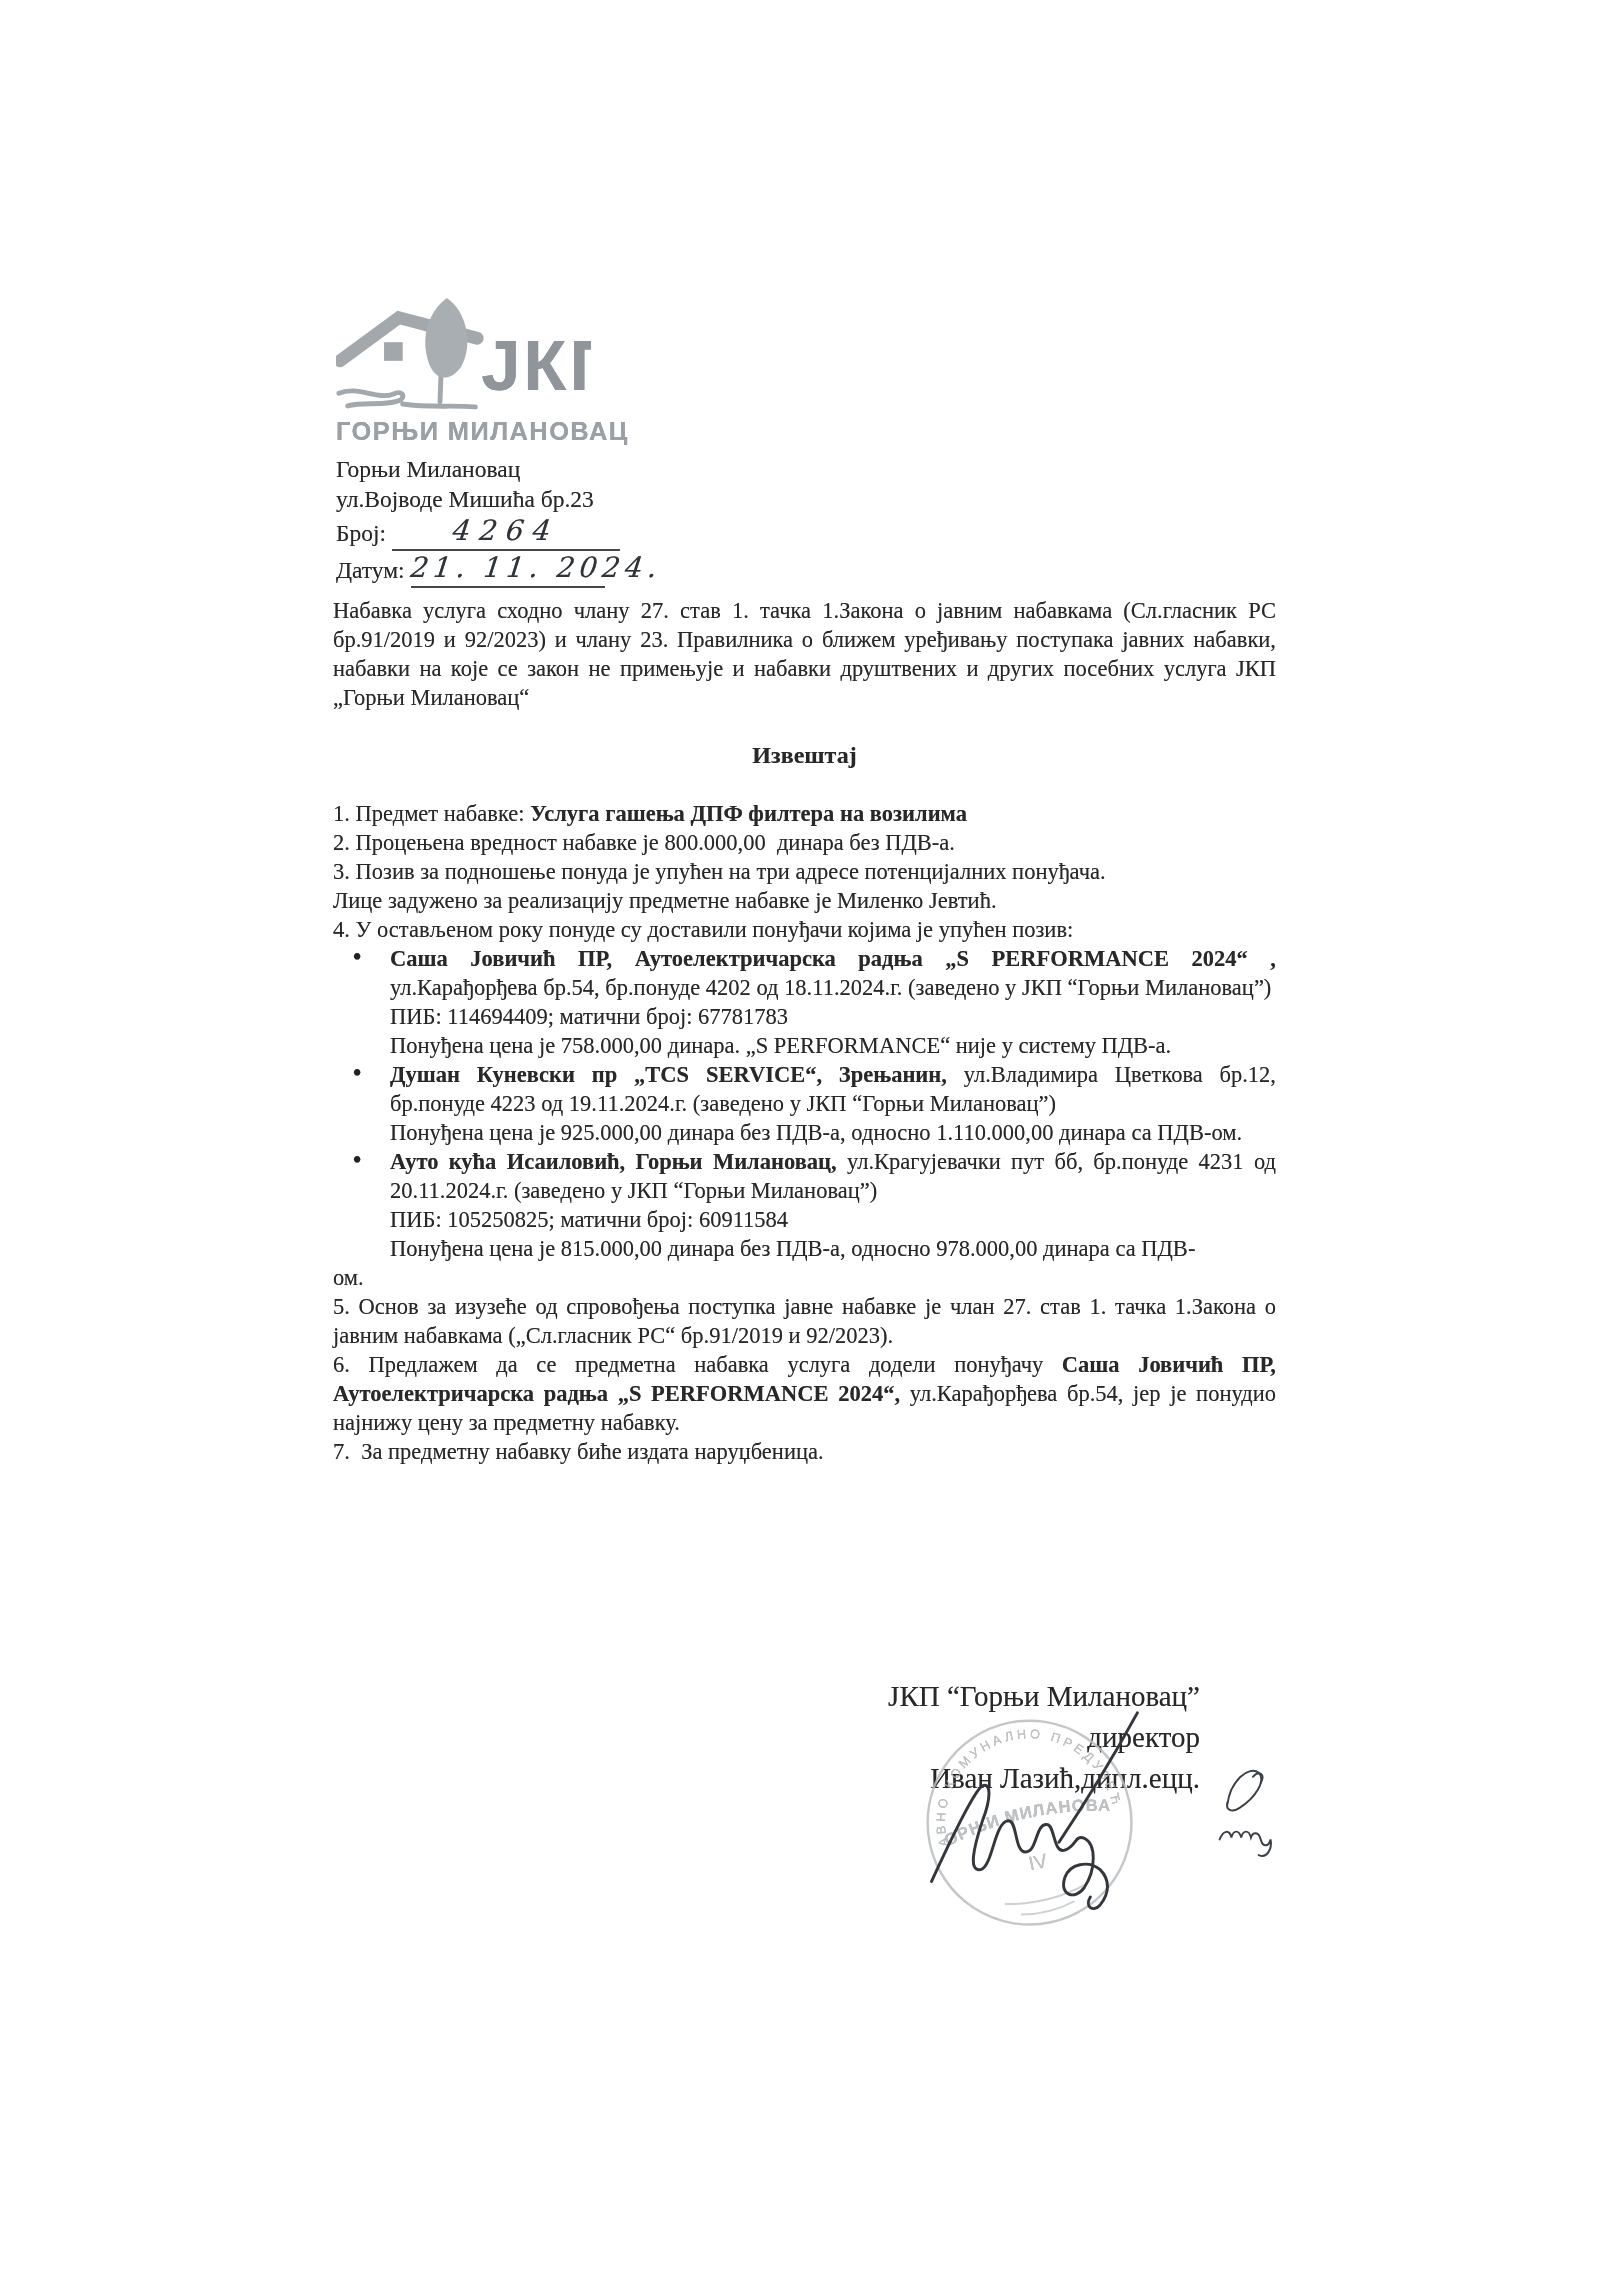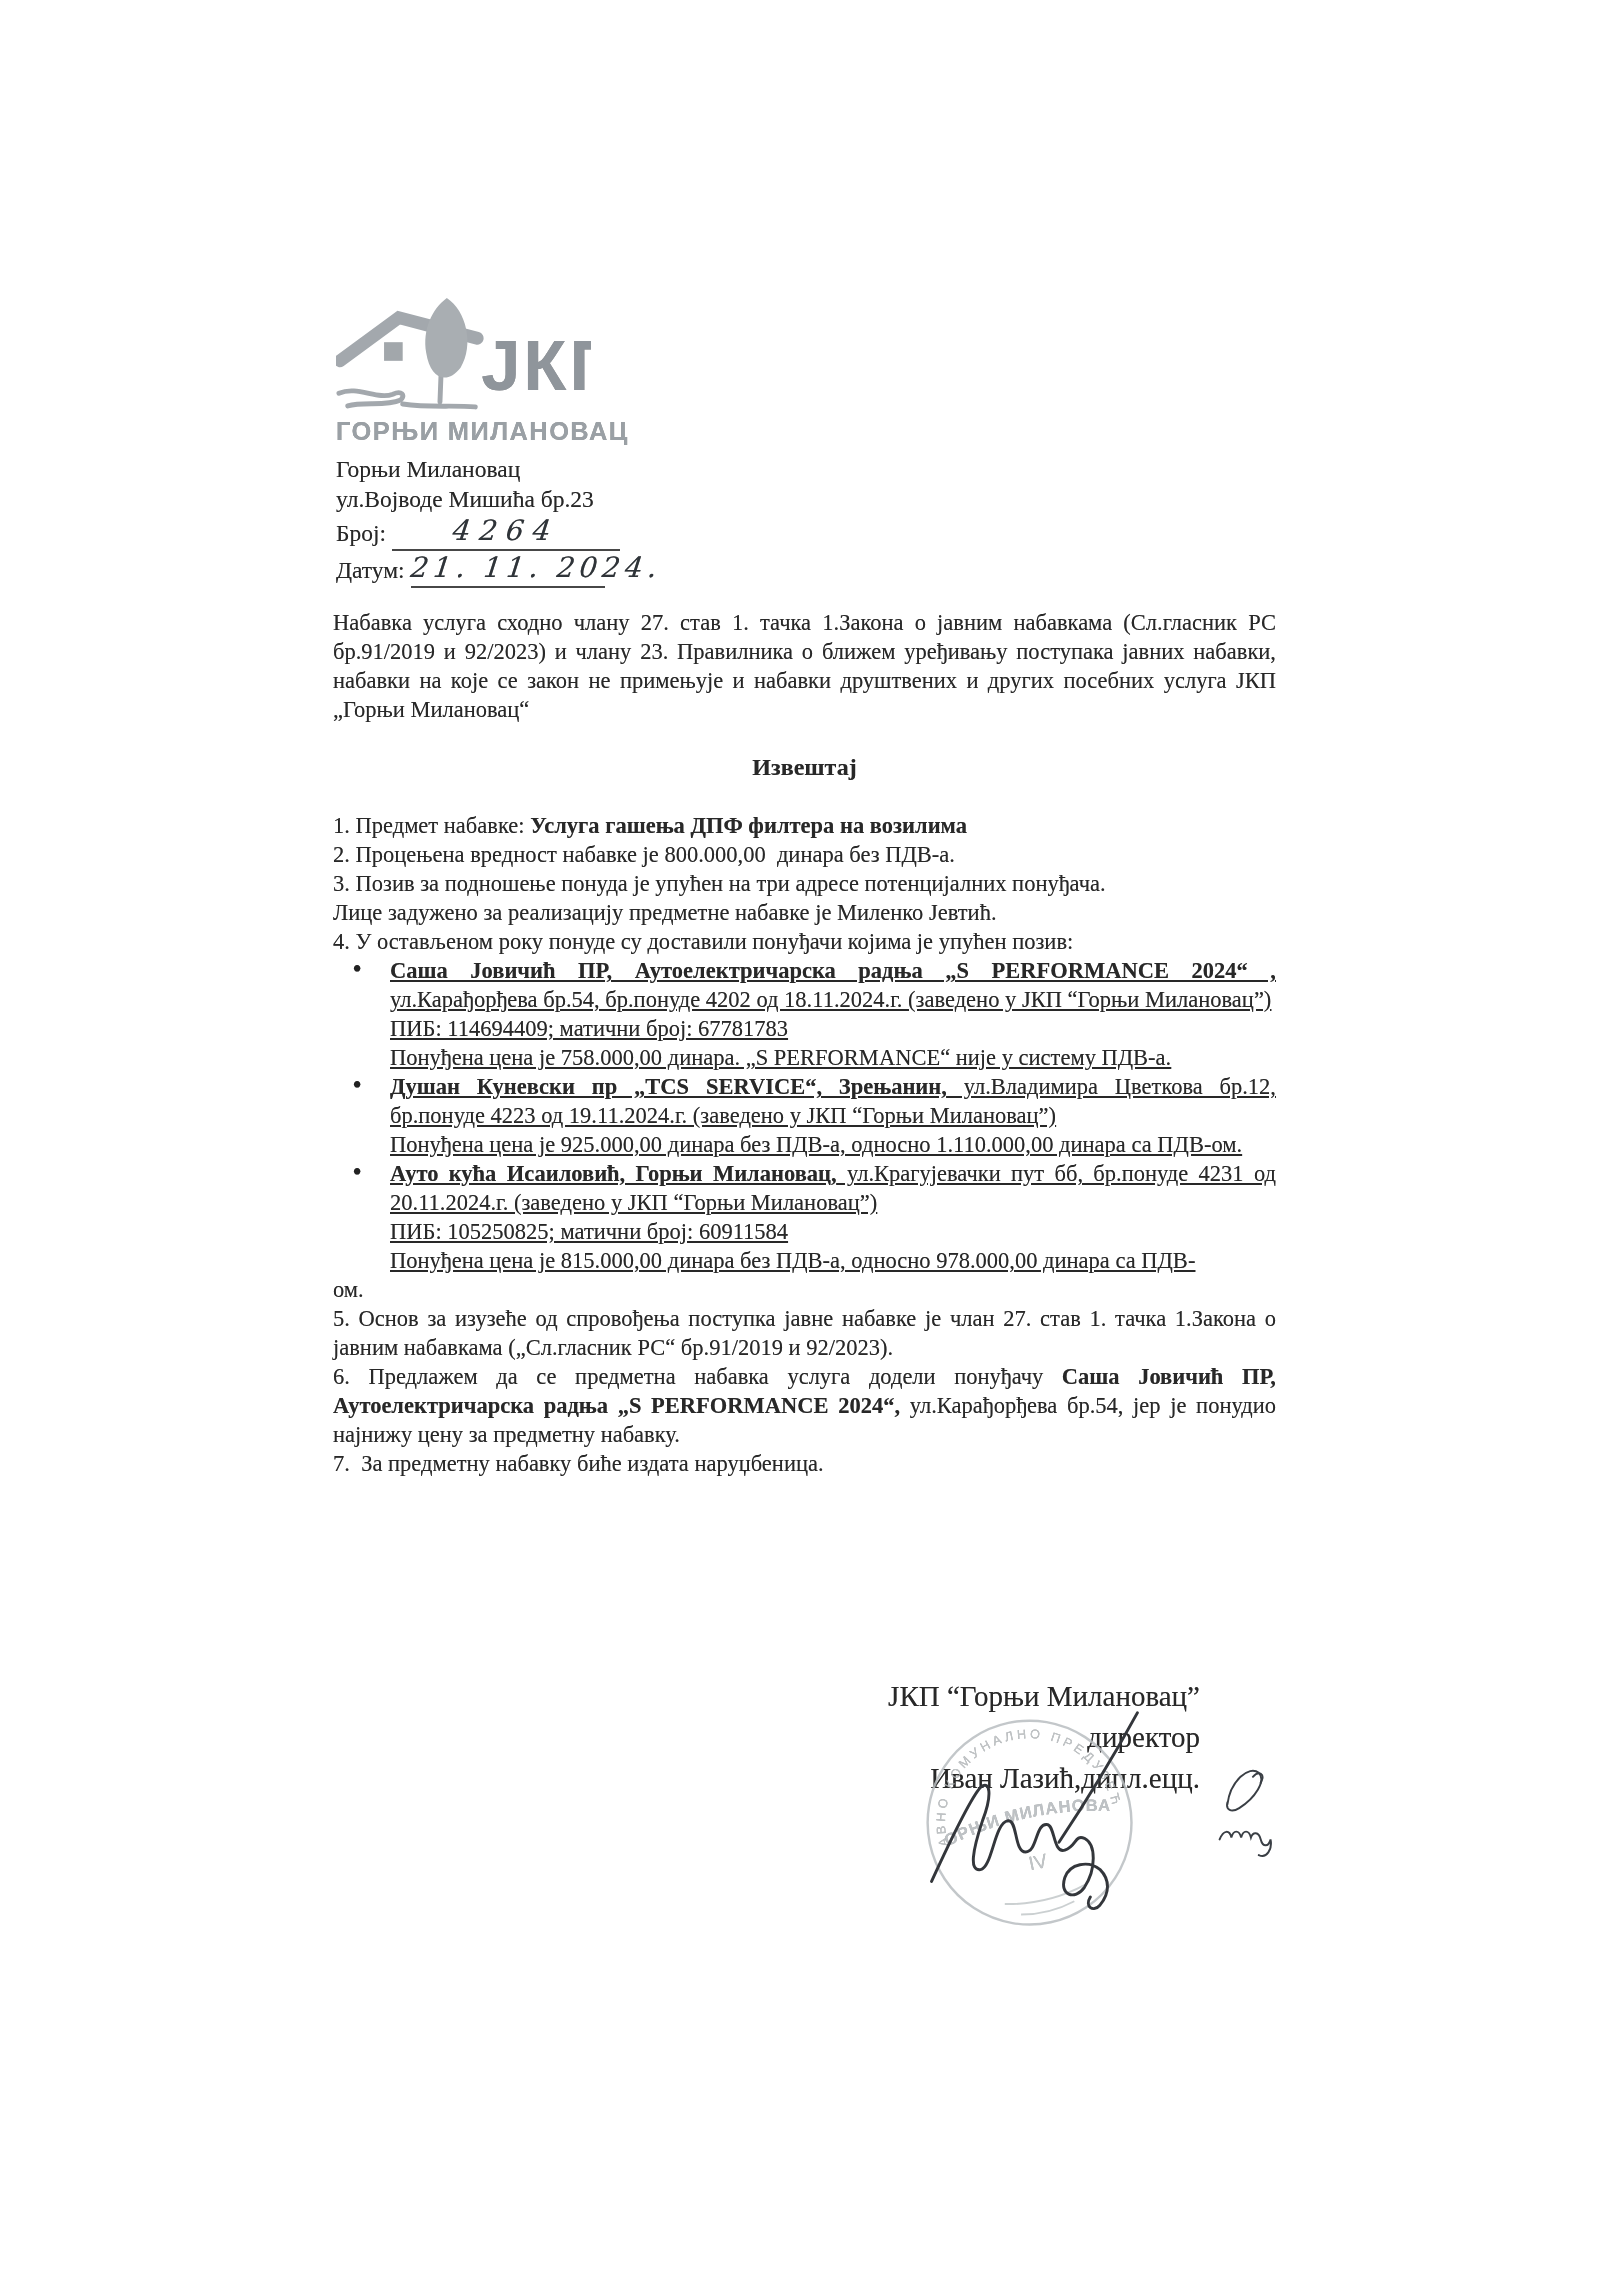--- a/index.html
+++ b/index.html
@@ -27,28 +27,28 @@
   }
   .fill-num  { width:228px; }
   .fill-date { width:194px; }
   .hand {
     font-family:"DejaVu Serif",serif; font-style:italic; font-size:28px;
     letter-spacing:4.9px; color:#2f3439; display:inline-block; transform:skewX(-7deg);
   }
   .hand-num { letter-spacing:8.8px; }
   
   .doc-body { position:absolute; left:333px; top:596px; width:943px;
-              font-size:22.5px; line-height:29px;margin-top:12px; }
+              font-size:22.5px; line-height:29px; }
   .doc-body p { margin:0; }
   .just { text-align:justify; }
   .pre  { white-space:pre-wrap; }
   .doc-title { margin:29px 0; text-align:center; font-size:24px;
                font-weight:bold; line-height:29px; }
   ul.bidders { list-style:none; margin:0; padding:0; }
-  ul.bidders li { position:relative; padding-left:57px;text-decoration:underline; }
+  ul.bidders li { position:relative; padding-left:57px; }
   ul.bidders li::before {
     content:"•"; position:absolute; left:19.6px; top:-1px; font-size:26.5px; color:#222;
   }
   b { font-weight:bold; }
   
   .sig-block { position:absolute; left:779px; top:1676px; width:421px;
                text-align:right; font-size:29px; line-height:41px; }
   .stamp-wrap { position:absolute; left:910px; top:1705px; }
   .paraph-wrap { position:absolute; left:1202px; top:1757px; }
 </style>

